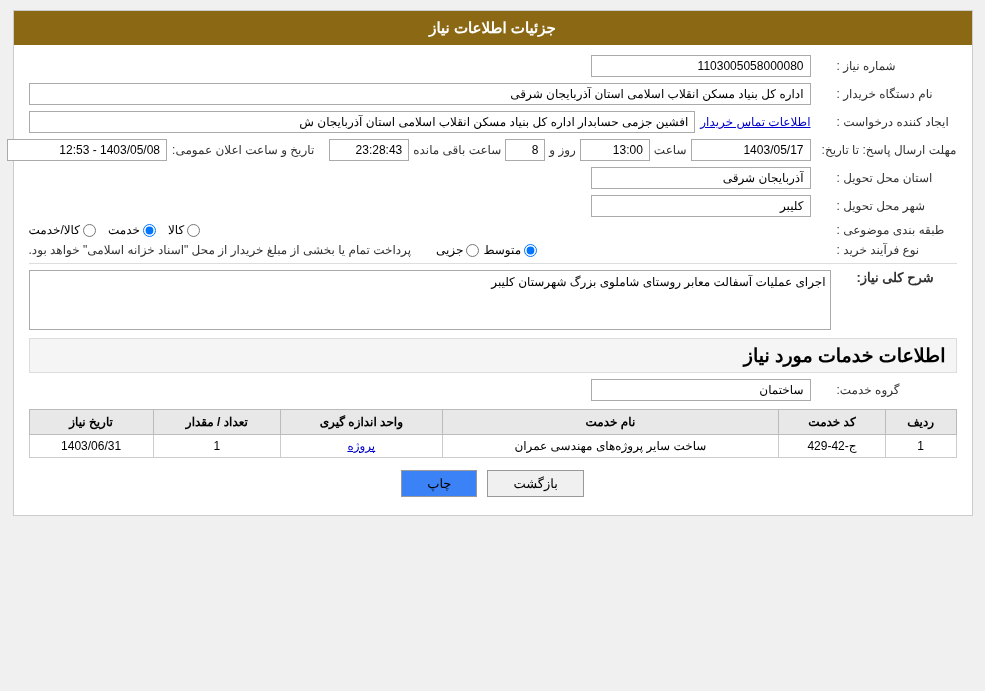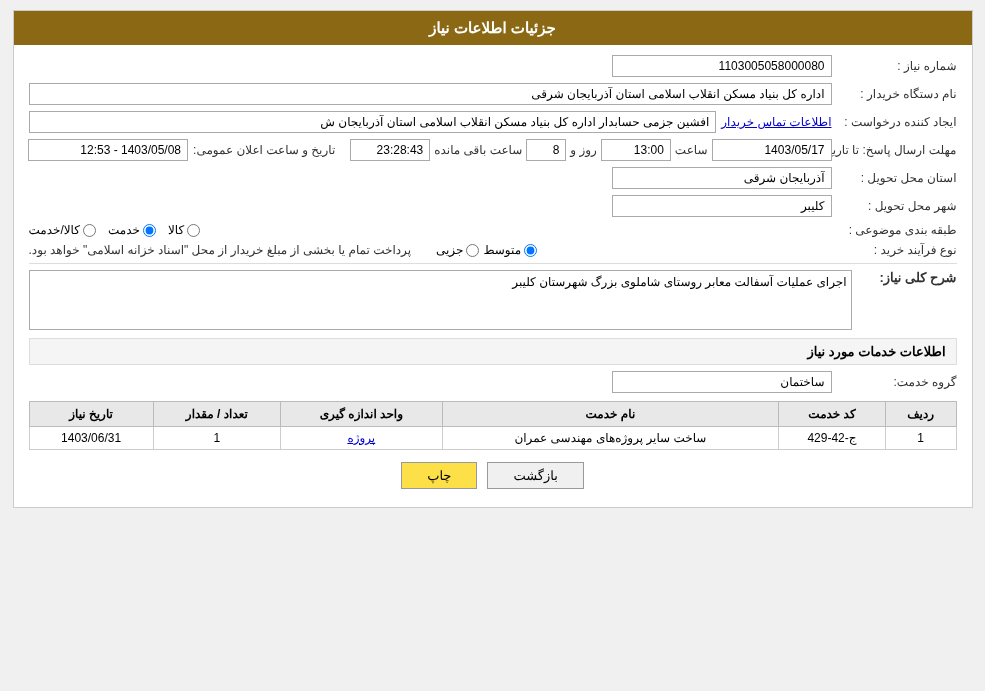--- a/index.html
+++ b/index.html
@@ -35,22 +35,23 @@
       display: flex;
       align-items: center;
       margin-bottom: 6px;
       gap: 5px;
     }
 
     .label {
       color: #333;
       white-space: nowrap;
       min-width: 120px;
-      text-align: right;
-      font-size: 12px;
+      text-align: left;
+      font-size: 12px;
+      margin-left: 21px;
     }
 
     .input-field {
       border: 1px solid #aaa;
       background: #fff;
       padding: 3px 6px;
       font-size: 12px;
       font-family: Tahoma, Arial, sans-serif;
       direction: rtl;
     }
@@ -72,21 +73,21 @@
       text-decoration: underline;
       cursor: pointer;
       font-size: 12px;
     }
 
     .section-title {
       background: #f5f5f5;
       border: 1px solid #ddd;
       padding: 5px 10px;
       font-weight: bold;
-      font-size: 13px;
+      font-size: 19px;
       margin: 8px 0 6px 0;
       text-align: right;
     }
 
     .radio-group {
       display: flex;
       align-items: center;
       gap: 12px;
       flex: 1;
       justify-content: flex-end;
@@ -160,21 +161,21 @@
       cursor: pointer;
       border: 1px solid #999;
       background: #f0f0f0;
     }
 
     .btn-back {
       background: #f0f0f0;
     }
 
     .btn-print {
-      background: #fde047;
+      background: #3b82f6;
     }
 
     .divider {
       border-top: 1px solid #ddd;
       margin: 6px 0;
     }
 
     .inline-label {
       font-size: 12px;
       color: #333;

